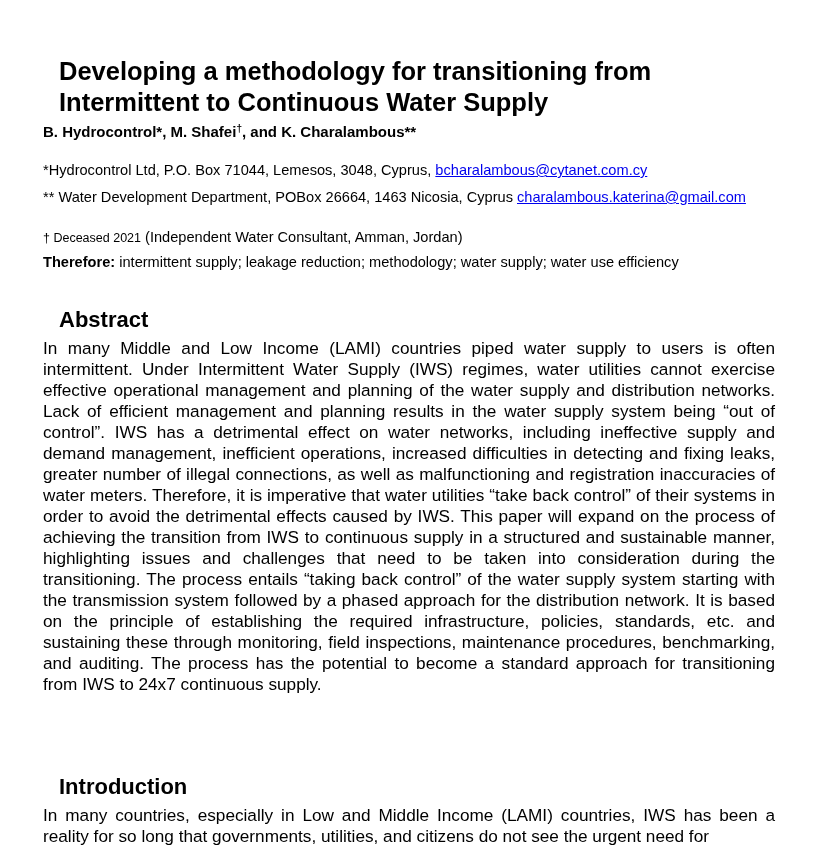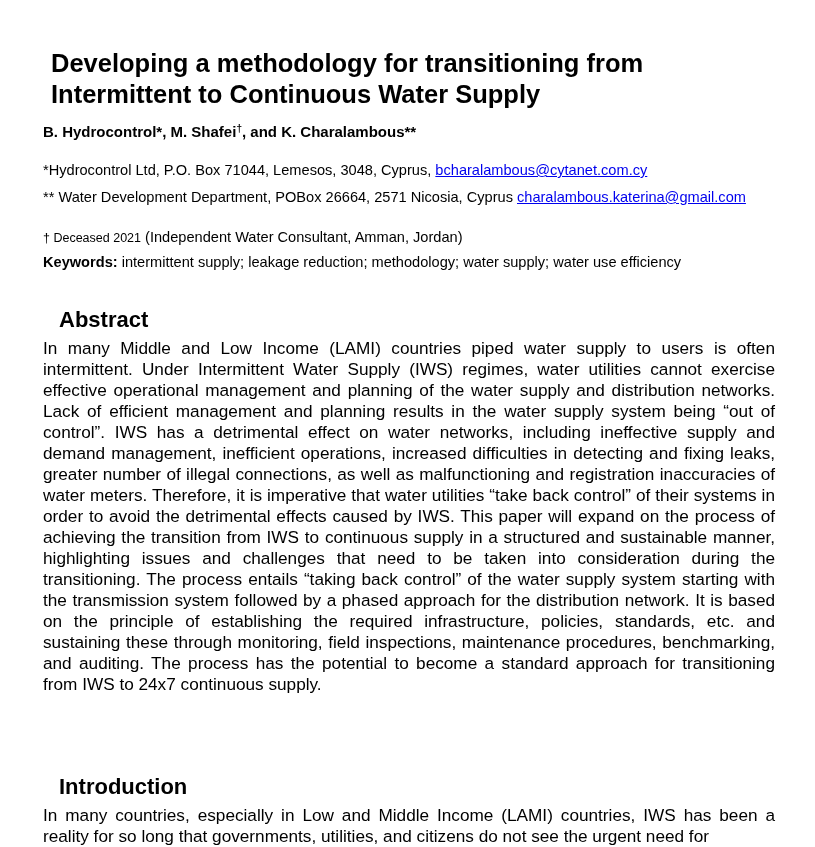--- a/index.html
+++ b/index.html
@@ -22,21 +22,21 @@
       width: 732px;
     }
     .title {
       position: absolute;
       left: 0;
       top: 40px;
       width: 732px;
       font-size: 25.5px;
       font-weight: bold;
       line-height: 31px;
-      margin: 8px;
+      margin: 16px;
     }
     .authors {
       position: absolute;
       left: 0;
       top: 122px;
       font-size: 15px;
       font-weight: bold;
       line-height: 20px;
       white-space: nowrap;
     }
@@ -102,29 +102,29 @@
 
   <div class="authors">
     <span>B. Hydrocontrol</span><span>*</span><span>, </span><span>M. Shafei</span><sup>†</sup><span>, and </span><span>K. Charalambous</span><span>**</span>
   </div>
 
   <div class="affil" id="affil1">
     <span>*Hydrocontrol Ltd, P.O. Box 71044, Lemesos, 3048, Cyprus, </span><a href="#">bcharalambous@cytanet.com.cy</a>
   </div>
 
   <div class="affil" id="affil2">
-    <span>** Water Development Department, POBox 26664, 2571 Nicosia, Cyprus </span><a href="#">charalambous.katerina@gmail.com</a>
+    <span>** Water Development Department, POBox 26664, 1463 Nicosia, Cyprus </span><a href="#">charalambous.katerina@gmail.com</a>
   </div>
 
   <div class="affil" id="affil3">
     <span class="small">† Deceased 2021</span><span> (Independent Water Consultant, Amman, Jordan)</span>
   </div>
 
   <div class="keywords">
-    <b>Keywords:</b><span> intermittent supply; leakage reduction; methodology; water supply; water use efficiency</span>
+    <b>Therefore:</b><span> intermittent supply; leakage reduction; methodology; water supply; water use efficiency</span>
   </div>
 
   <h2 class="section-heading" id="abstract-heading">Abstract</h2>
   <p class="body-text" id="abstract-text">In many Middle and Low Income (LAMI) countries piped water supply to users is often intermittent. Under Intermittent Water Supply (IWS) regimes, water utilities cannot exercise effective operational management and planning of the water supply and distribution networks. Lack of efficient management and planning results in the water supply system being “out of control”. IWS has a detrimental effect on water networks, including ineffective supply and demand management, inefficient operations, increased difficulties in detecting and fixing leaks, greater number of illegal connections, as well as malfunctioning and registration inaccuracies of water meters. Therefore, it is imperative that water utilities “take back control” of their systems in order to avoid the detrimental effects caused by IWS. This paper will expand on the process of achieving the transition from IWS to continuous supply in a structured and sustainable manner, highlighting issues and challenges that need to be taken into consideration during the transitioning. The process entails “taking back control” of the water supply system starting with the transmission system followed by a phased approach for the distribution network. It is based on the principle of establishing the required infrastructure, policies, standards, etc. and sustaining these through monitoring, field inspections, maintenance procedures, benchmarking, and auditing. The process has the potential to become a standard approach for transitioning from IWS to 24x7 continuous supply.</p>
 
   <h2 class="section-heading" id="intro-heading">Introduction</h2>
   <p class="body-text" id="intro-text">In many countries, especially in Low and Middle Income (LAMI) countries, IWS has been a reality for so long that governments, utilities, and citizens do not see the urgent need for</p>
 
 </div>
 

